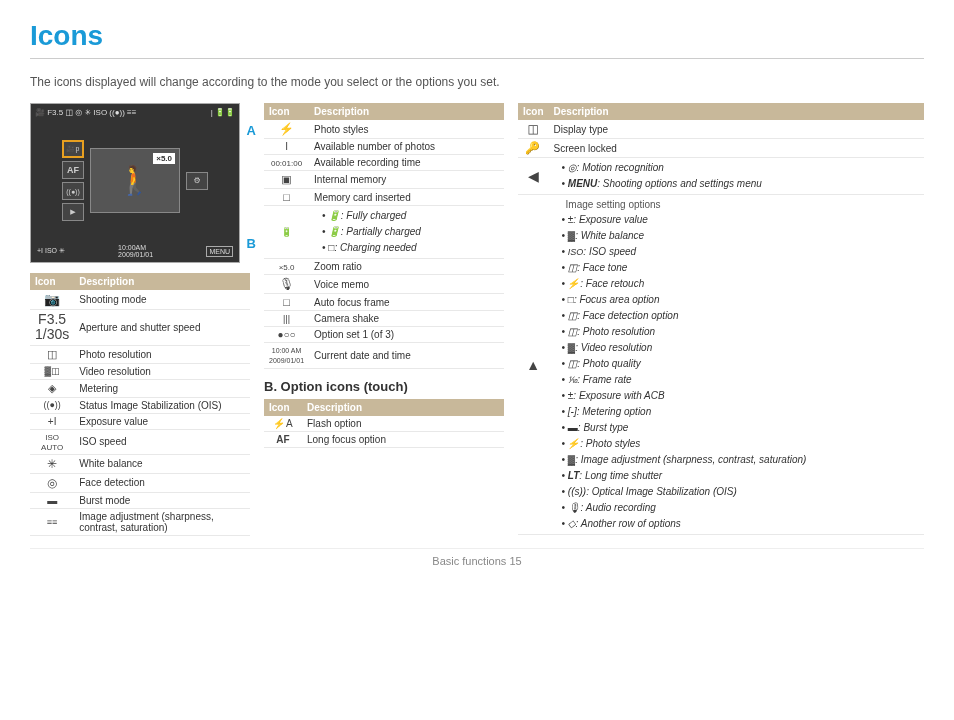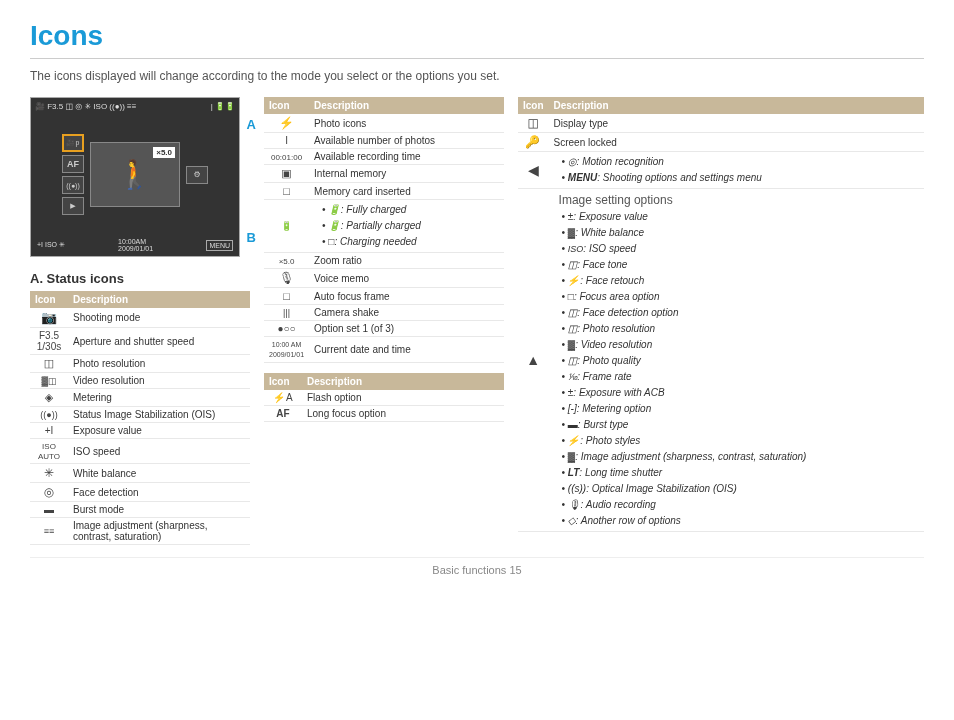--- a/index.html
+++ b/index.html
@@ -11,21 +11,21 @@
       width: 954px;
       min-height: 720px;
       padding: 20px 30px 20px 30px;
     }
     h1 {
       font-size: 28px;
       color: #1a9ad7;
       font-weight: bold;
       border-bottom: 1px solid #ccc;
       padding-bottom: 6px;
-      margin-bottom: 10px;
+      margin-bottom: 16px;
     }
     .subtitle {
       font-size: 12px;
       color: #555;
       margin-bottom: 14px;
     }
     .main-content {
       display: flex;
       gap: 14px;
     }
@@ -186,22 +186,23 @@
     }
     .bullet-list li::before {
       content: "• ";
       color: #333;
     }
     .bullet-list li {
       font-size: 10px;
     }
     .image-setting-title {
       padding: 2px 5px;
-      font-size: 12px;
+      font-size: 10px;
       color: #555;
+      margin-left: 7px;
     }
     .page-footer {
       text-align: center;
       font-size: 11px;
       color: #888;
       margin-top: 12px;
       border-top: 1px solid #eee;
       padding-top: 6px;
     }
     .orange-border {
@@ -272,35 +273,34 @@
             <span>+I ISO ✳</span>
             <span style="font-size:7px">10:00AM<br>2009/01/01</span>
             <span style="border:1px solid #aaa;padding:1px 2px;font-size:7px">MENU</span>
           </div>
         </div>
       </div>
       <span class="label-a">A</span>
       <span class="label-b">B</span>
     </div>
 
-    <div class="section-title">A. Status icons</div>
     <table class="icon-table">
       <thead>
         <tr>
           <th>Icon</th>
           <th>Description</th>
         </tr>
       </thead>
       <tbody>
         <tr>
           <td><span style="font-size:13px">📷</span></td>
           <td>Shooting mode</td>
         </tr>
         <tr>
-          <td style="font-size:10px;line-height:1.1">F3.5<br>1/30s</td>
+          <td style="font-size:14px;line-height:1.1">F3.5<br>1/30s</td>
           <td>Aperture and shutter speed</td>
         </tr>
         <tr>
           <td><span style="font-size:11px">◫</span></td>
           <td>Photo resolution</td>
         </tr>
         <tr>
           <td><span style="font-size:9px">▓◫</span></td>
           <td>Video resolution</td>
         </tr>
@@ -344,21 +344,21 @@
     <table class="icon-table">
       <thead>
         <tr>
           <th>Icon</th>
           <th>Description</th>
         </tr>
       </thead>
       <tbody>
         <tr>
           <td><span style="font-size:12px">⚡</span></td>
-          <td>Photo icons</td>
+          <td>Photo styles</td>
         </tr>
         <tr>
           <td><span style="font-size:10px">I</span></td>
           <td>Available number of photos</td>
         </tr>
         <tr>
           <td><span style="font-size:8px">00:01:00</span></td>
           <td>Available recording time</td>
         </tr>
         <tr>
@@ -400,20 +400,21 @@
           <td>Option set 1 (of 3)</td>
         </tr>
         <tr>
           <td><span style="font-size:7px;line-height:1.2">10:00 AM<br>2009/01/01</span></td>
           <td>Current date and time</td>
         </tr>
       </tbody>
     </table>
 
     <div class="option-icons-section">
+      <div class="section-title">B. Option icons (touch)</div>
       <table class="icon-table">
         <thead>
           <tr>
             <th>Icon</th>
             <th>Description</th>
           </tr>
         </thead>
         <tbody>
           <tr>
             <td><span style="font-size:10px">⚡A</span></td>

